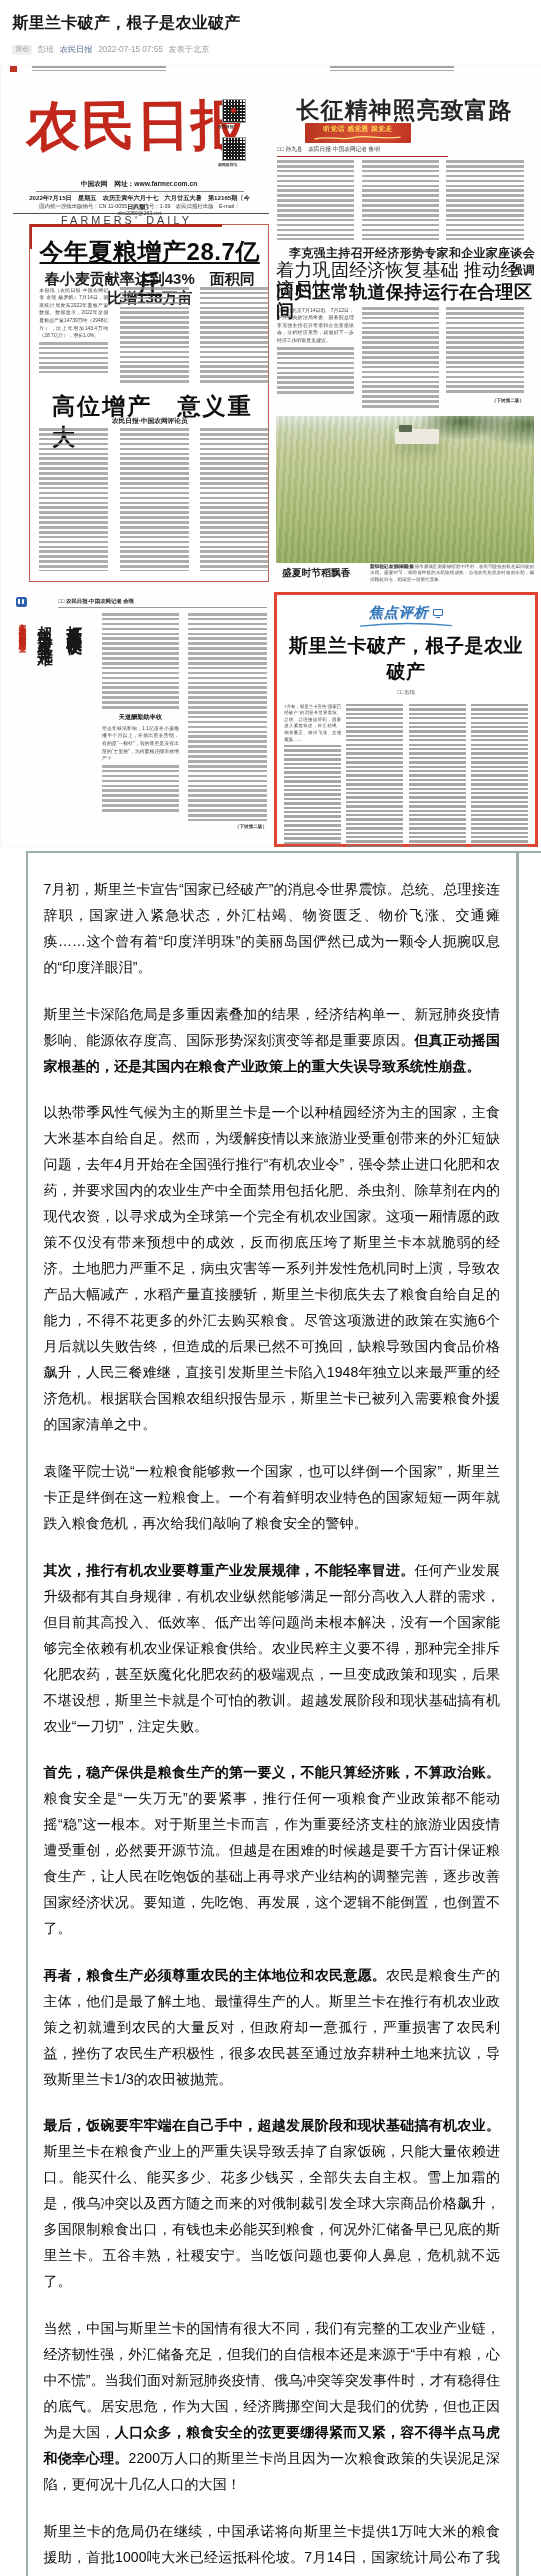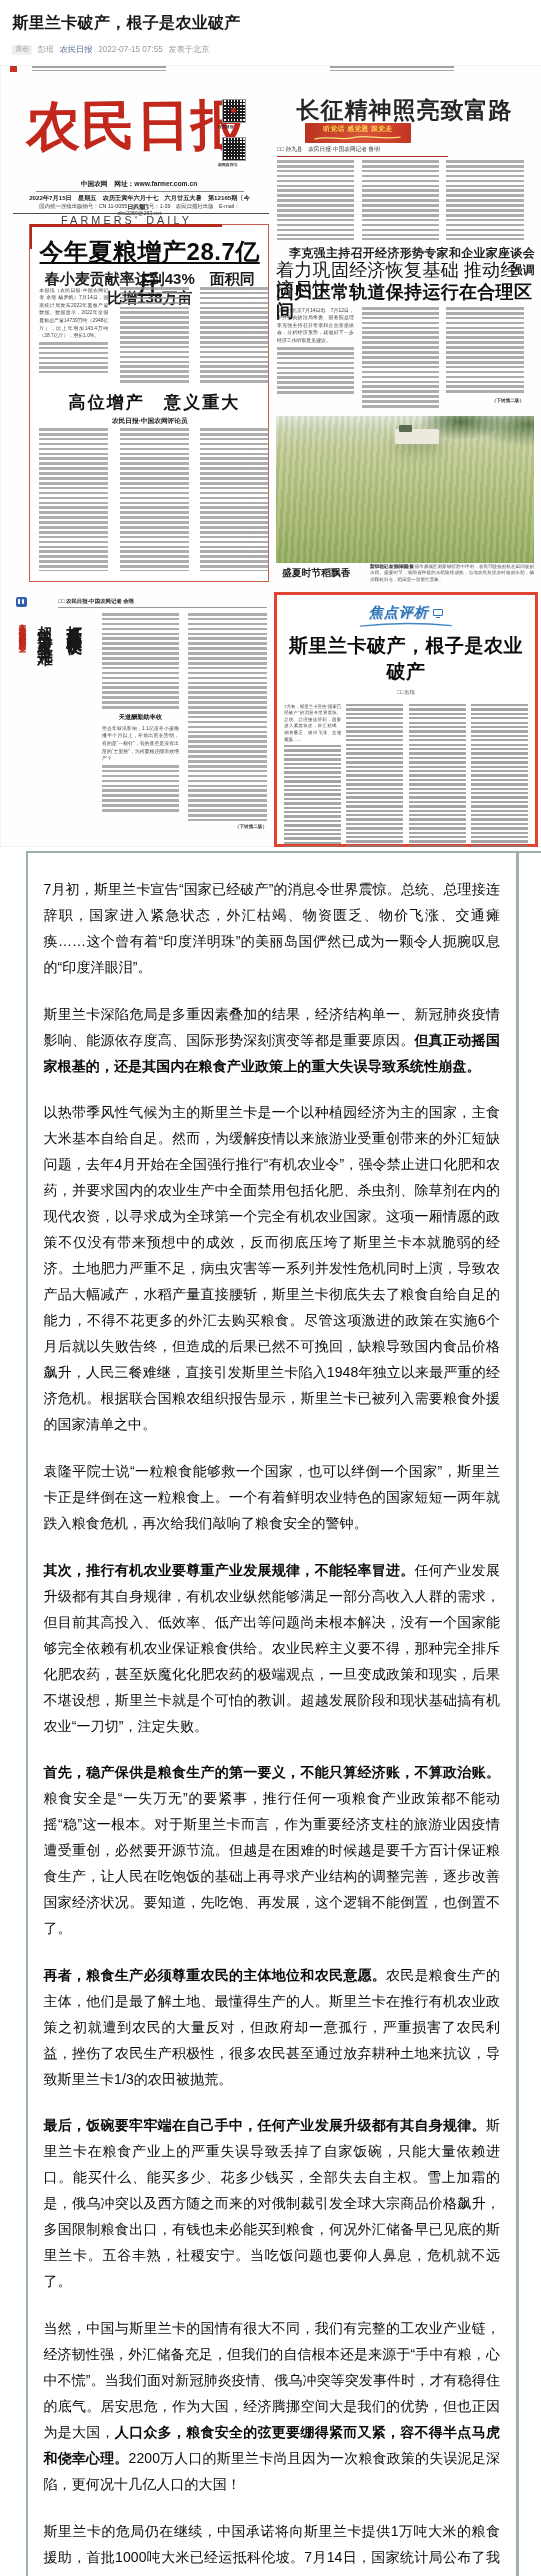--- a/index.html
+++ b/index.html
@@ -59,21 +59,21 @@
   .np-leftbox{left:29px;top:159px;width:240px;height:358px;border:0.5px solid #c75a4e;background:#fff;}
   .np-accent-top{left:-0.5px;top:-0.5px;width:192px;height:2.6px;background:#b5291c;}
   .np-accent-side{left:-0.5px;top:-0.5px;width:2.6px;height:25px;background:#b5291c;}
   .np-xl-h{left:6.2px;top:11.3px;width:227px;text-align:center;font-size:24px;font-weight:900;color:#0d0d0d;letter-spacing:0.5px;text-decoration:underline;}
   .np-xl-sub{left:9.3px;top:45px;width:221px;text-align:center;font-size:15px;font-weight:700;color:#1c1c1c;}
   .np-xc1{left:9.3px;top:62px;width:69px;height:97px;}
   .np-xc2{left:90px;top:62px;width:69px;height:97px;}
   .np-xc3{left:170px;top:62px;width:69px;height:97px;}
   .np-xc1 .lead{position:static;display:block;}
   .np-xc1 .fill{position:static;display:block;width:100%;height:31px;margin-top:2.1px;}
-  .np-gw-h{left:14px;top:166px;width:221px;text-align:center;font-size:17px;font-weight:900;letter-spacing:2.1px;color:#0f0f0f;}
+  .np-gw-h{left:22px;top:166px;width:221px;font-size:23px;font-weight:900;letter-spacing:2.1px;color:#0f0f0f;}
   .np-gw-by{left:9.3px;top:192px;width:221px;text-align:center;font-size:6.7px;font-weight:700;color:#222;}
   .np-gc1{left:9.3px;top:203px;width:69px;height:143px;}
   .np-gc2{left:90px;top:203px;width:69px;height:143px;}
   .np-gc3{left:170px;top:203px;width:69px;height:143px;}
   
   .np-photo{left:276px;top:351px;width:258px;height:147px;background:
     radial-gradient(62px 26px at 72% 4%, #4f6d3c 0%, rgba(79,109,60,0) 70%),
     radial-gradient(82px 31px at 98% 6%, #5a7845 0%, rgba(90,120,69,0) 70%),
     linear-gradient(180deg,#e3e8dd 0%,#cdd6b4 9%,#c3cd96 22%,#b5c384 45%,#a7b971 70%,#93ab5e 100%);}
   .np-photo i{position:absolute;left:0;top:0;right:0;bottom:0;background:repeating-linear-gradient(93deg,rgba(255,255,255,.10) 0 3.1px,rgba(90,110,50,.10) 3.1px 6.2px);}
@@ -265,19 +265,19 @@
   <div class="art-rule"></div>
 
   <div id="article-body">
       <p class="para"><span>7月初，斯里兰卡宣告“国家已经破产”的消息令世界震惊。总统、总理接连辞职，国家进入紧急状态，外汇枯竭、物资匮乏、物价飞涨、交通瘫痪……这个曾有着“印度洋明珠”的美丽岛国俨然已成为一颗令人扼腕叹息的“印度洋眼泪”。</span></p>
       <p class="para"><span>斯里兰卡深陷危局是多重因素叠加的结果，经济结构单一、新冠肺炎疫情影响、能源依存度高、国际形势深刻演变等都是重要原因。</span><span class="b">但真正动摇国家根基的，还是其国内在粮食产业政策上的重大失误导致系统性崩盘。</span></p>
       <p class="para"><span>以热带季风性气候为主的斯里兰卡是一个以种植园经济为主的国家，主食大米基本自给自足。然而，为缓解疫情以来旅游业受重创带来的外汇短缺问题，去年4月开始在全国强行推行“有机农业令”，强令禁止进口化肥和农药，并要求国内的农业生产中全面禁用包括化肥、杀虫剂、除草剂在内的现代农资，以寻求成为全球第一个完全有机农业国家。这项一厢情愿的政策不仅没有带来预想中的成效，反而彻底压垮了斯里兰卡本就脆弱的经济。土地肥力严重不足，病虫灾害等一系列并发性危机同时上演，导致农产品大幅减产，水稻产量直接腰斩，斯里兰卡彻底失去了粮食自给自足的能力，不得不花更多的外汇去购买粮食。尽管这项激进的政策在实施6个月后就以失败告终，但造成的后果已然不可挽回，缺粮导致国内食品价格飙升，人民三餐难继，直接引发斯里兰卡陷入1948年独立以来最严重的经济危机。根据联合国粮农组织报告显示，斯里兰卡已被列入需要粮食外援的国家清单之中。</span></p>
       <p class="para"><span>袁隆平院士说“一粒粮食能够救一个国家，也可以绊倒一个国家”，斯里兰卡正是绊倒在这一粒粮食上。一个有着鲜明农业特色的国家短短一两年就跌入粮食危机，再次给我们敲响了粮食安全的警钟。</span></p>
       <p class="para"><span class="b">其次，推行有机农业要尊重产业发展规律，不能轻率冒进。</span><span>任何产业发展升级都有其自身规律，有机农业纵然能够满足一部分高收入人群的需求，但目前其高投入、低效率、低产出等问题尚未根本解决，没有一个国家能够完全依赖有机农业保证粮食供给。农业民粹主义要不得，那种完全排斥化肥农药，甚至妖魔化化肥农药的极端观点，一旦变成政策和现实，后果不堪设想，斯里兰卡就是个可怕的教训。超越发展阶段和现状基础搞有机农业“一刀切”，注定失败。</span></p>
       <p class="para"><span class="b">首先，稳产保供是粮食生产的第一要义，不能只算经济账，不算政治账。</span><span>粮食安全是“一失万无”的要紧事，推行任何一项粮食产业政策都不能动摇“稳”这一根本。对于斯里兰卡而言，作为重要经济支柱的旅游业因疫情遭受重创，必然要开源节流。但越是在困难的时候越是要千方百计保证粮食生产，让人民在吃饱饭的基础上再寻求产业结构的调整完善，逐步改善国家经济状况。要知道，先吃饱、再发展，这个逻辑不能倒置，也倒置不了。</span></p>
       <p class="para"><span class="b">再者，粮食生产必须尊重农民的主体地位和农民意愿。</span><span>农民是粮食生产的主体，他们是最了解土地、最懂得生产的人。斯里兰卡在推行有机农业政策之初就遭到农民的大量反对，但政府却一意孤行，严重损害了农民利益，挫伤了农民生产积极性，很多农民甚至通过放弃耕种土地来抗议，导致斯里兰卡1/3的农田被抛荒。</span></p>
-      <p class="para"><span class="b">最后，饭碗要牢牢端在自己手中，任何产业发展升级都有其自身规律。</span><span>斯里兰卡在粮食产业上的严重失误导致丢掉了自家饭碗，只能大量依赖进口。能买什么、能买多少、花多少钱买，全部失去自主权。雪上加霜的是，俄乌冲突以及西方随之而来的对俄制裁引发全球大宗商品价格飙升，多国限制粮食出口，有钱也未必能买到粮食，何况外汇储备早已见底的斯里兰卡。五谷丰熟，社稷安宁。当吃饭问题也要仰人鼻息，危机就不远了。</span></p>
+      <p class="para"><span class="b">最后，饭碗要牢牢端在自己手中，超越发展阶段和现状基础搞有机农业。</span><span>斯里兰卡在粮食产业上的严重失误导致丢掉了自家饭碗，只能大量依赖进口。能买什么、能买多少、花多少钱买，全部失去自主权。雪上加霜的是，俄乌冲突以及西方随之而来的对俄制裁引发全球大宗商品价格飙升，多国限制粮食出口，有钱也未必能买到粮食，何况外汇储备早已见底的斯里兰卡。五谷丰熟，社稷安宁。当吃饭问题也要仰人鼻息，危机就不远了。</span></p>
       <p class="para"><span>当然，中国与斯里兰卡的国情有很大不同，我们有完整的工农业产业链，经济韧性强，外汇储备充足，但我们的自信根本还是来源于“手中有粮，心中不慌”。当我们面对新冠肺炎疫情、俄乌冲突等突发事件时，才有稳得住的底气。居安思危，作为大国，经济腾挪空间大是我们的优势，但也正因为是大国，</span><span class="b">人口众多，粮食安全的弦更要绷得紧而又紧，容不得半点马虎和侥幸心理。</span><span>2200万人口的斯里兰卡尚且因为一次粮食政策的失误泥足深陷，更何况十几亿人口的大国！</span></p>
       <p class="para"><span>斯里兰卡的危局仍在继续，中国承诺将向斯里兰卡提供1万吨大米的粮食援助，首批1000吨大米已经运抵科伦坡。7月14日，国家统计局公布了我国夏粮增产丰收的消息。中国雪中送炭的粮食援助体现了大国担当，中国确保自身粮食安全是更大意义上的大国担当。我们期待斯里兰卡能早日走出困境，也期待每一个国家，特别是发展中国家，都能牢牢记住这一声警钟。</span></p>
     </div>
 
 </div>
 
 
 </body></html>

